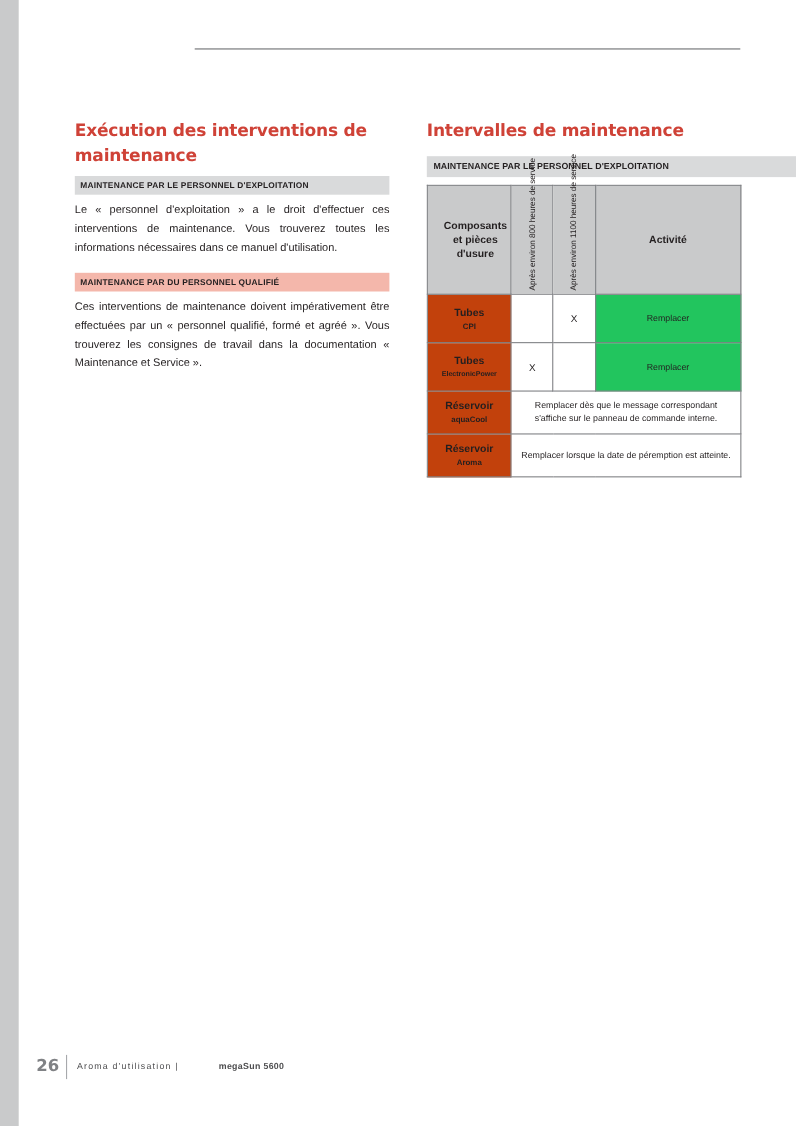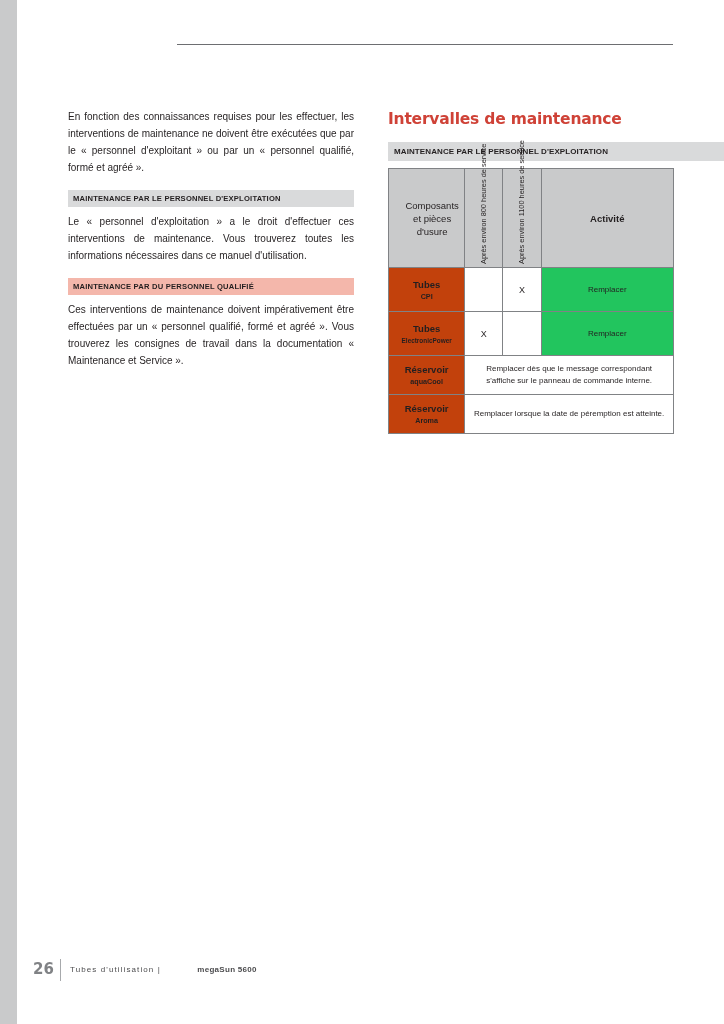--- a/index.html
+++ b/index.html
@@ -131,21 +131,21 @@
   .c2 { width: 38px; }
   .c3 { width: 38px; }
   .c4 { width: 132px; }
 
   .head-row td {
     background: #c9cacb;
     height: 96px;
   }
   .head-comp {
     font-size: 9.5px;
-    font-weight: 400;
+    font-weight: 700;
     line-height: 13px;
     padding-left: 12px;
   }
   .vert {
     height: 96px;
     position: relative;
   }
   .vert span {
     display: block;
     position: absolute;
@@ -240,21 +240,21 @@
 </head>
 <body>
 
 <div class="edge-bar"></div>
 
 <div class="logo-wrap">
   <div class="logo-rule"></div>
 </div>
 
 <div class="col-left">
-  <p class="body">En fonction des connaissances requises pour les effectuer, les interventions de maintenance ne doivent être exécutées que par le « personnel d'exploitant » ou par un « personnel qualifié, formé et agréé ».</p>
+  <h1 class="section-title">Exécution des interventions de maintenance</h1>
   <div class="band grey">MAINTENANCE PAR LE PERSONNEL D'EXPLOITATION</div>
   <p class="body">Le « personnel d'exploitation » a le droit d'effectuer ces interventions de maintenance. Vous trouverez toutes les informations nécessaires dans ce manuel d'utilisation.</p>
   <div class="band rose">MAINTENANCE PAR DU PERSONNEL QUALIFIÉ</div>
   <p class="body last">Ces interventions de maintenance doivent impérativement être effectuées par un « personnel qualifié, formé et agréé ». Vous trouverez les consignes de travail dans la documentation « Maintenance et Service ».</p>
 </div>
 
 <div class="col-right">
   <h1 class="section-title right">Intervalles de maintenance</h1>
   <div class="band-right">MAINTENANCE PAR LE PERSONNEL D'EXPLOITATION</div>
 
@@ -312,14 +312,14 @@
         </td>
         <td class="cell-act-white" colspan="3">Remplacer lorsque la date de péremption est atteinte.</td>
       </tr>
     </tbody>
   </table>
 </div>
 
 <div class="footer">
   <div class="pagenum">26</div>
   <div class="divider"></div>
-  <div class="ftext"><span>Tubes d'utilisation | </span><b>megaSun 5600</b></div>
+  <div class="ftext"><span>Aroma d'utilisation | </span><b>megaSun 5600</b></div>
 </div>
 
 </body></html>

